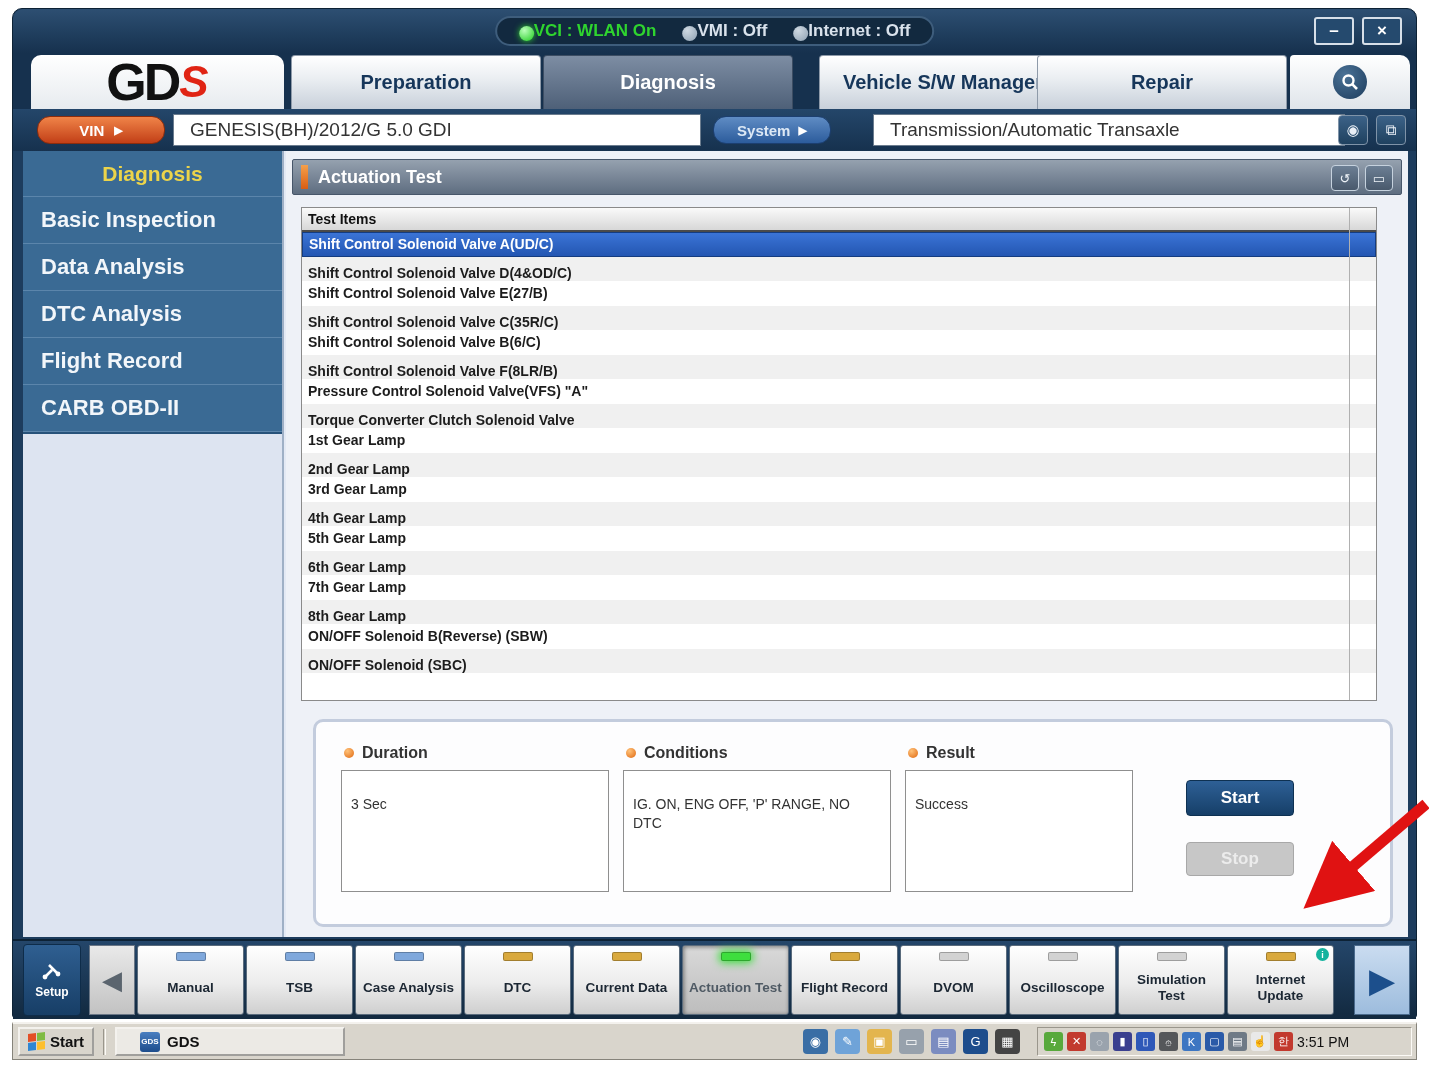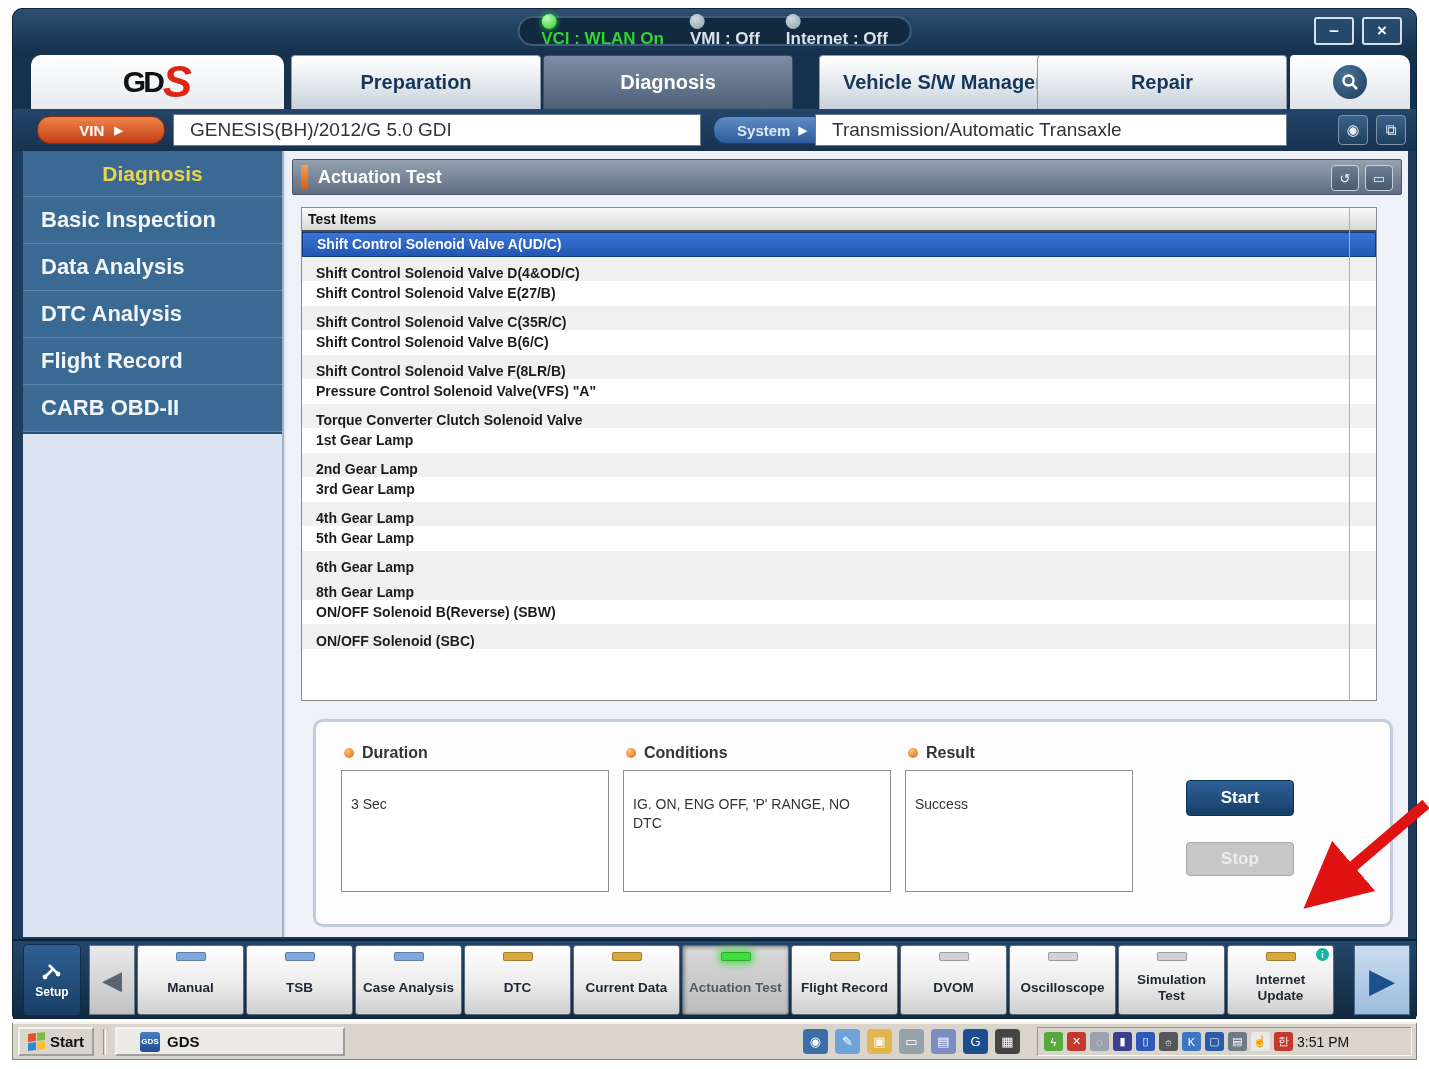--- a/index.html
+++ b/index.html
@@ -9,33 +9,33 @@
   
   #win { position:absolute; left:12px; top:8px; width:1405px; height:1010px;
          background:#1d3c5d; border-radius:10px 10px 3px 3px; border:1px solid #0d2235; }
 
   
   .titlebar { position:absolute; left:0; top:0; width:100%; height:44px;
               background:linear-gradient(#2d4f72,#16314e); border-radius:10px 10px 0 0; }
   .status-pill { position:absolute; left:50%; top:7px; transform:translateX(-50%);
                  height:30px; padding:0 22px; background:#12293f; border:2px solid #3e5d7c;
                  border-radius:16px; display:flex; align-items:center; gap:26px; }
-  .status-item { display:flex; align-items:flex-start; font-size:17px; font-weight:bold; color:#d9e2ec; white-space:nowrap;flex-direction:column; }
+  .status-item { display:flex; align-items:flex-end; font-size:17px; font-weight:bold; color:#d9e2ec; white-space:nowrap; }
   .status-item.on { color:#2fd42f; }
   .dot { width:15px; height:15px; border-radius:50%; background:radial-gradient(circle at 35% 30%, #cfd9e2, #8da0b2); }
   .on .dot { background:radial-gradient(circle at 35% 30%, #b9ffb9, #1ecb1e); box-shadow:0 0 6px #2fd42f; }
   .win-btns { position:absolute; right:14px; top:8px; display:flex; gap:8px; }
   .win-btn { width:40px; height:28px; border:2px solid #d7dfe8; border-radius:3px; background:#254a6e;
              color:#ffffff; font-size:17px; font-weight:bold; display:flex; align-items:center; justify-content:center; cursor:default; }
 
   
   .tabsrow { position:absolute; left:0; top:44px; width:100%; height:56px; background:#16314e; }
   .logo-tab { position:absolute; left:18px; top:2px; width:253px; height:54px; background:linear-gradient(#ffffff,#e7ebef);
               border-radius:10px 10px 0 0; display:flex; align-items:center; justify-content:center; }
-  .logo-gd { font-size:30px; font-weight:bold; letter-spacing:-3px; color:#111111; }
+  .logo-gd { font-size:52px; font-weight:bold; letter-spacing:-3px; color:#111111; }
   .logo-s  { font-size:44px; font-weight:bold; color:#e02414; font-style:italic; margin-left:1px; }
   .tab { position:absolute; top:2px; height:54px; display:flex; align-items:center; justify-content:center;
          font-size:20px; font-weight:bold; color:#16365a; border:1px solid #8e9aa9; border-bottom:none;
          border-radius:4px 4px 0 0; background:linear-gradient(#ffffff,#e9edf1 45%,#c8d0da); cursor:default; }
   .tab.active { background:linear-gradient(#7d8da3,#4e6078); color:#ffffff; border-color:#3c4d63; }
   .search-tab { position:absolute; right:6px; top:2px; width:120px; height:54px; background:linear-gradient(#ffffff,#dfe4ea);
                 border-radius:4px 10px 0 0; display:flex; align-items:center; justify-content:center; }
   .search-circle { width:34px; height:34px; border-radius:50%; background:radial-gradient(circle at 35% 30%, #4a7296, #1d3c5d);
                    display:flex; align-items:center; justify-content:center; }
 
@@ -70,21 +70,21 @@
   .panel-mark { width:7px; height:24px; background:linear-gradient(#f5a04a,#d85d14); margin:0 10px 0 8px; }
   .panel-title { color:#ffffff; font-size:18px; font-weight:bold; }
   .panel-icons { position:absolute; right:8px; top:5px; display:flex; gap:6px; }
   .panel-icon { width:28px; height:26px; border:1px solid #c6d2de; border-radius:4px; background:linear-gradient(#6c7f94,#49596c);
                 color:#eef3f8; font-size:13px; display:flex; align-items:center; justify-content:center; }
 
   
   .table { position:absolute; left:15px; top:56px; width:1076px; height:494px; background:#ffffff; border:1px solid #8a8a8a; }
   .t-head { height:24px; background:linear-gradient(#fafafa,#d7d7d7); border-bottom:2px solid #4a4a4a;
             font-size:14px; font-weight:bold; color:#111111; display:flex; align-items:center; padding-left:6px; }
-  .t-row { height:24.5px; display:flex; align-items:center; padding-left:14px; font-size:14px; font-weight:bold;
+  .t-row { height:24.5px; display:flex; align-items:center; padding-left:6px; font-size:14px; font-weight:bold;
            color:#1c1c1c; background:#ffffff; cursor:default; }
   .t-row.alt { background:#f0f0f0;align-items:flex-end; }
   .t-row.selected { background:linear-gradient(#3b74d6,#2356b2); color:#ffffff; border:1px solid #143c80; }
   .t-scroll { position:absolute; right:26px; top:0; bottom:0; width:1px; background:#b0b0b0; }
 
   
   .detail { position:absolute; left:27px; top:568px; width:1080px; height:208px; background:#fdfdfe;
             border:3px solid #c3ccdd; border-radius:10px; }
   .d-label { position:absolute; display:flex; align-items:center; gap:8px; font-size:16px; font-weight:bold; color:#333333; }
   .d-dot { width:10px; height:10px; border-radius:50%; background:radial-gradient(circle at 35% 30%, #ffc27a, #e0680f); }
@@ -213,21 +213,21 @@
     <div class="vehrow">
       <div class="vin-btn">
         <span>VIN</span>
         <span class="mini-arrow">▶</span>
       </div>
       <div class="veh-input" style="left:160px; width:528px;">GENESIS(BH)/2012/G 5.0 GDI</div>
       <div class="sys-btn">
         <span>System</span>
         <span class="mini-arrow">▶</span>
       </div>
-      <div class="veh-input" style="left:802px; width:472px;">Transmission/Automatic Transaxle</div>
+      <div class="veh-input" style="left:860px; width:472px;">Transmission/Automatic Transaxle</div>
       <div class="veh-icons">
         <div class="veh-icon">◉</div>
         <div class="veh-icon">⧉</div>
       </div>
     </div>
 
     <div class="body">
       <div class="sidebar">
         <div class="side-menu" id="side-menu">
           <div class="side-title">Diagnosis</div>
@@ -316,20 +316,23 @@
               </div>
 
             <div class="t-row">
                 <span>5th Gear Lamp</span>
               </div>
 
             <div class="t-row alt">
                 <span>6th Gear Lamp</span>
               </div>
 
+            <div class="t-row">
+                <span>7th Gear Lamp</span>
+              </div>
 
             <div class="t-row alt">
                 <span>8th Gear Lamp</span>
               </div>
 
             <div class="t-row">
                 <span>ON/OFF Solenoid B(Reverse) (SBW)</span>
               </div>
 
             <div class="t-row alt">

